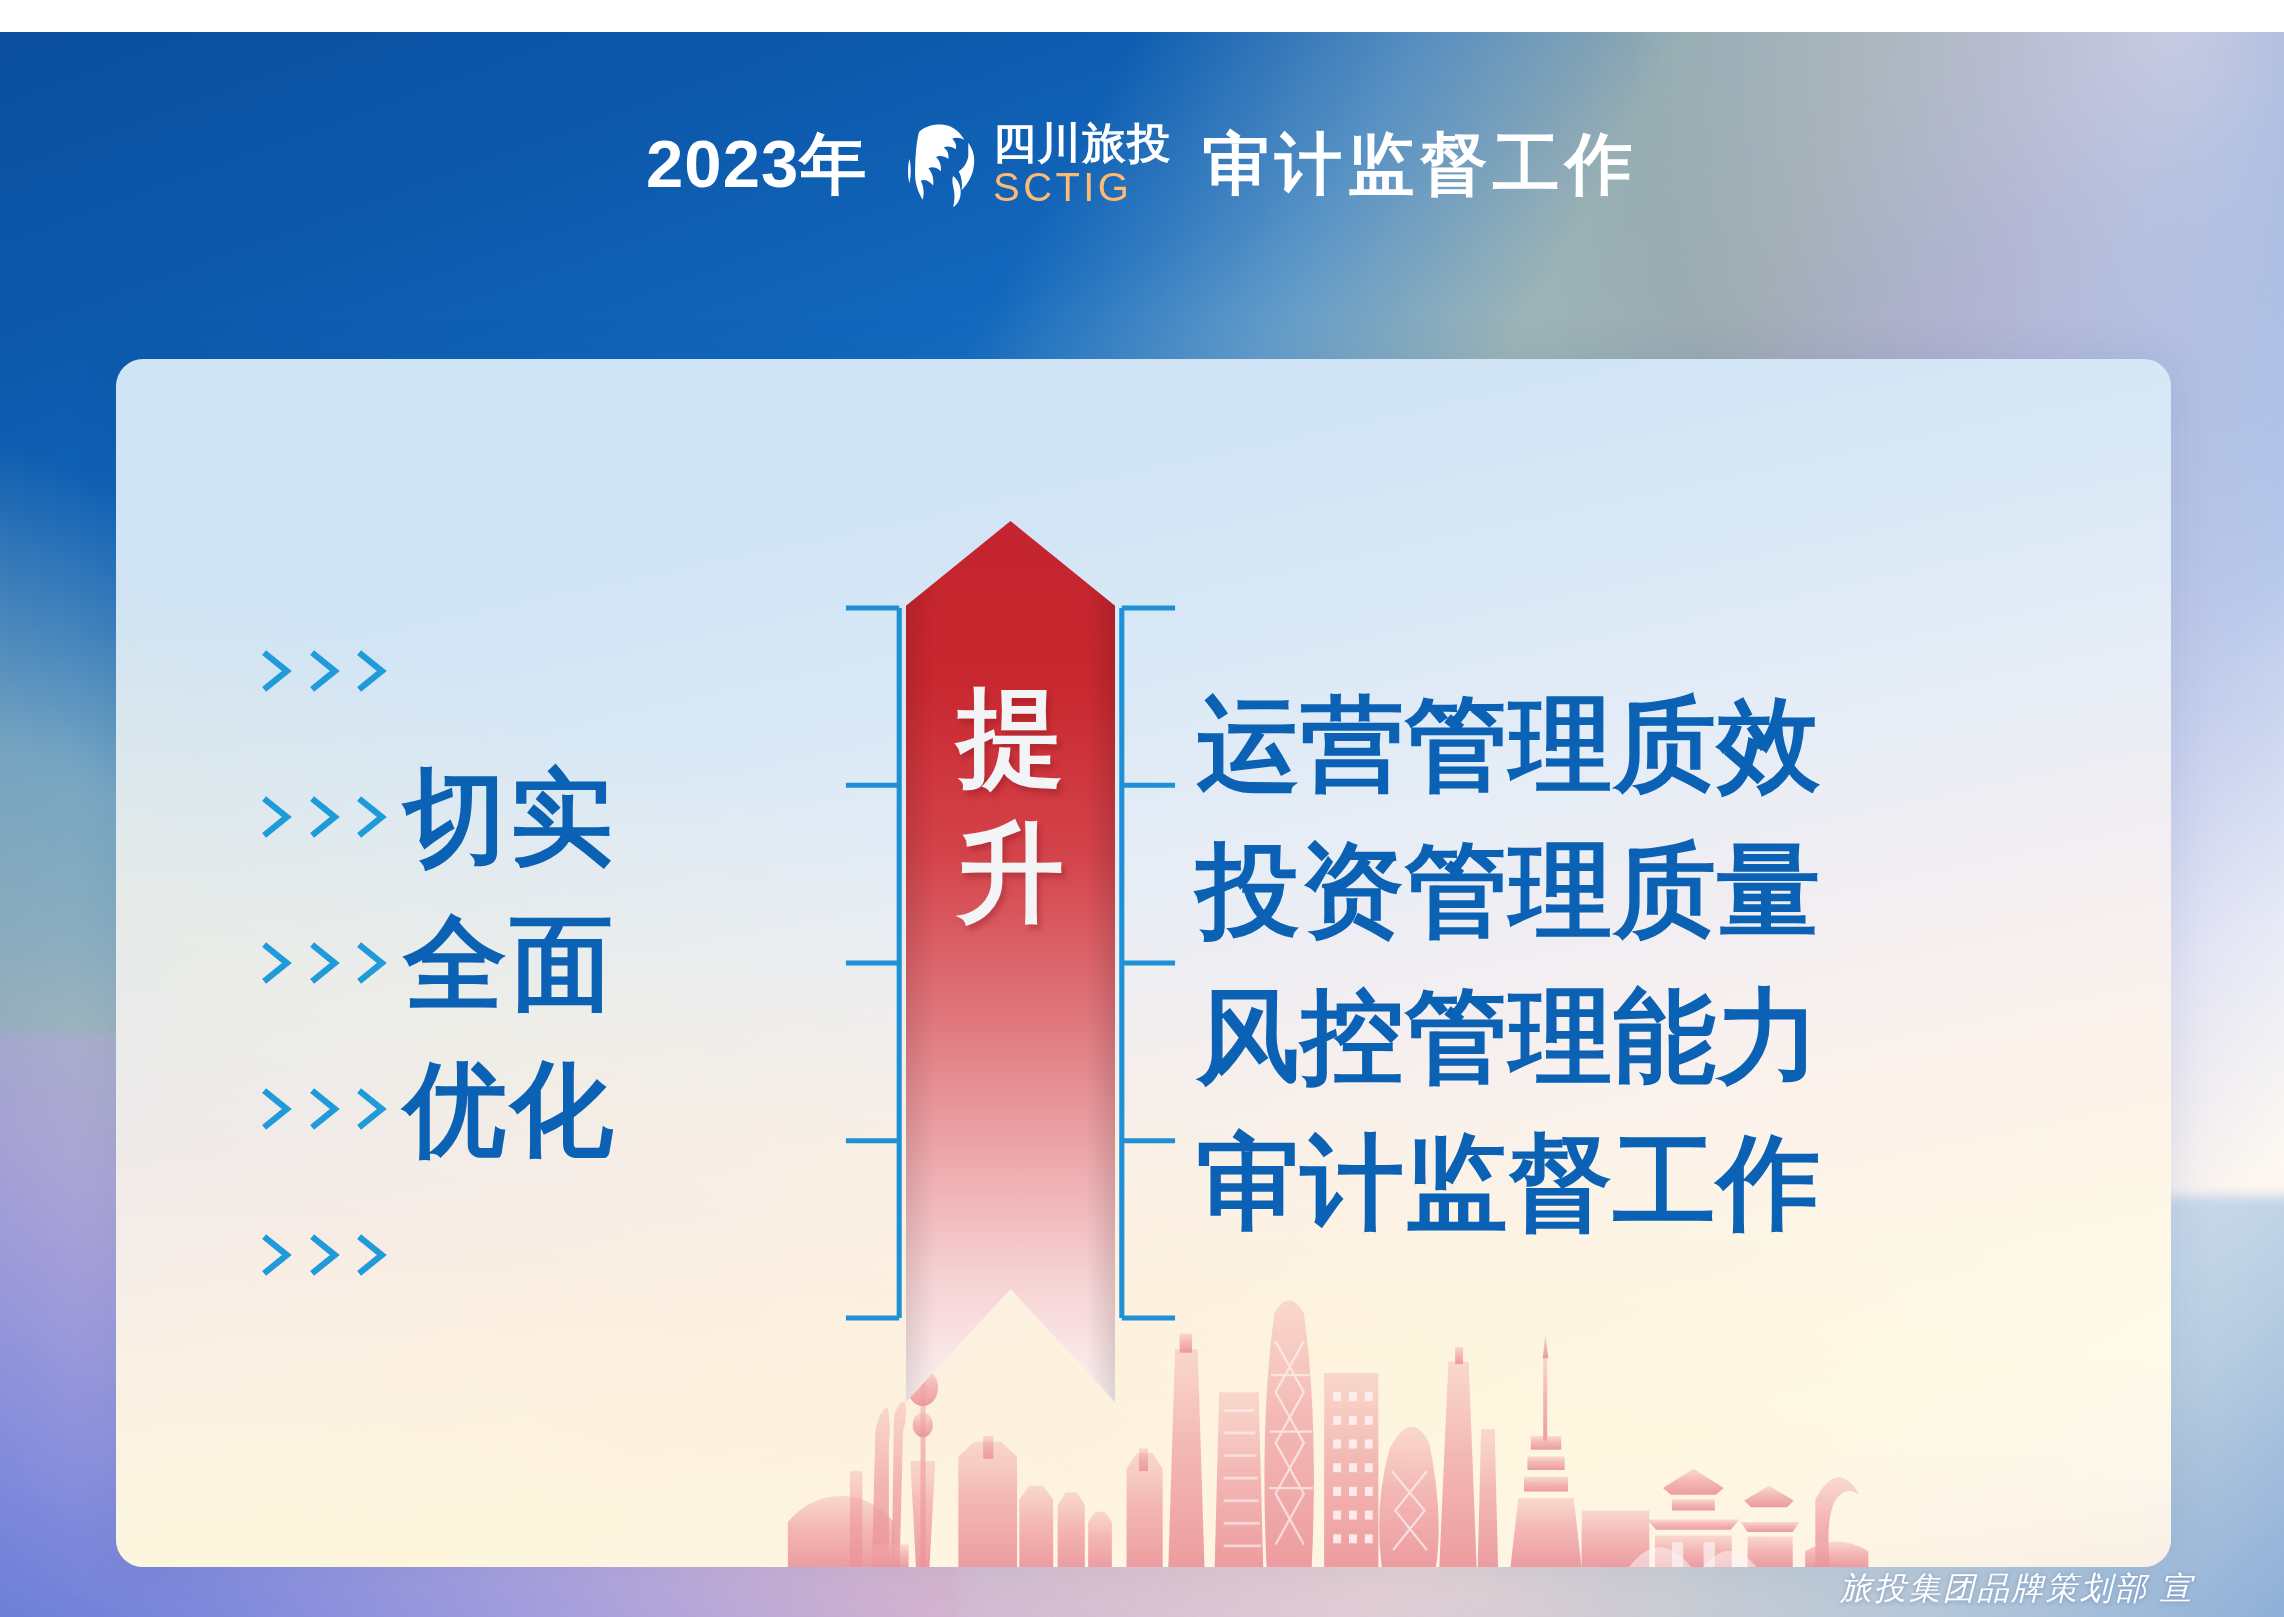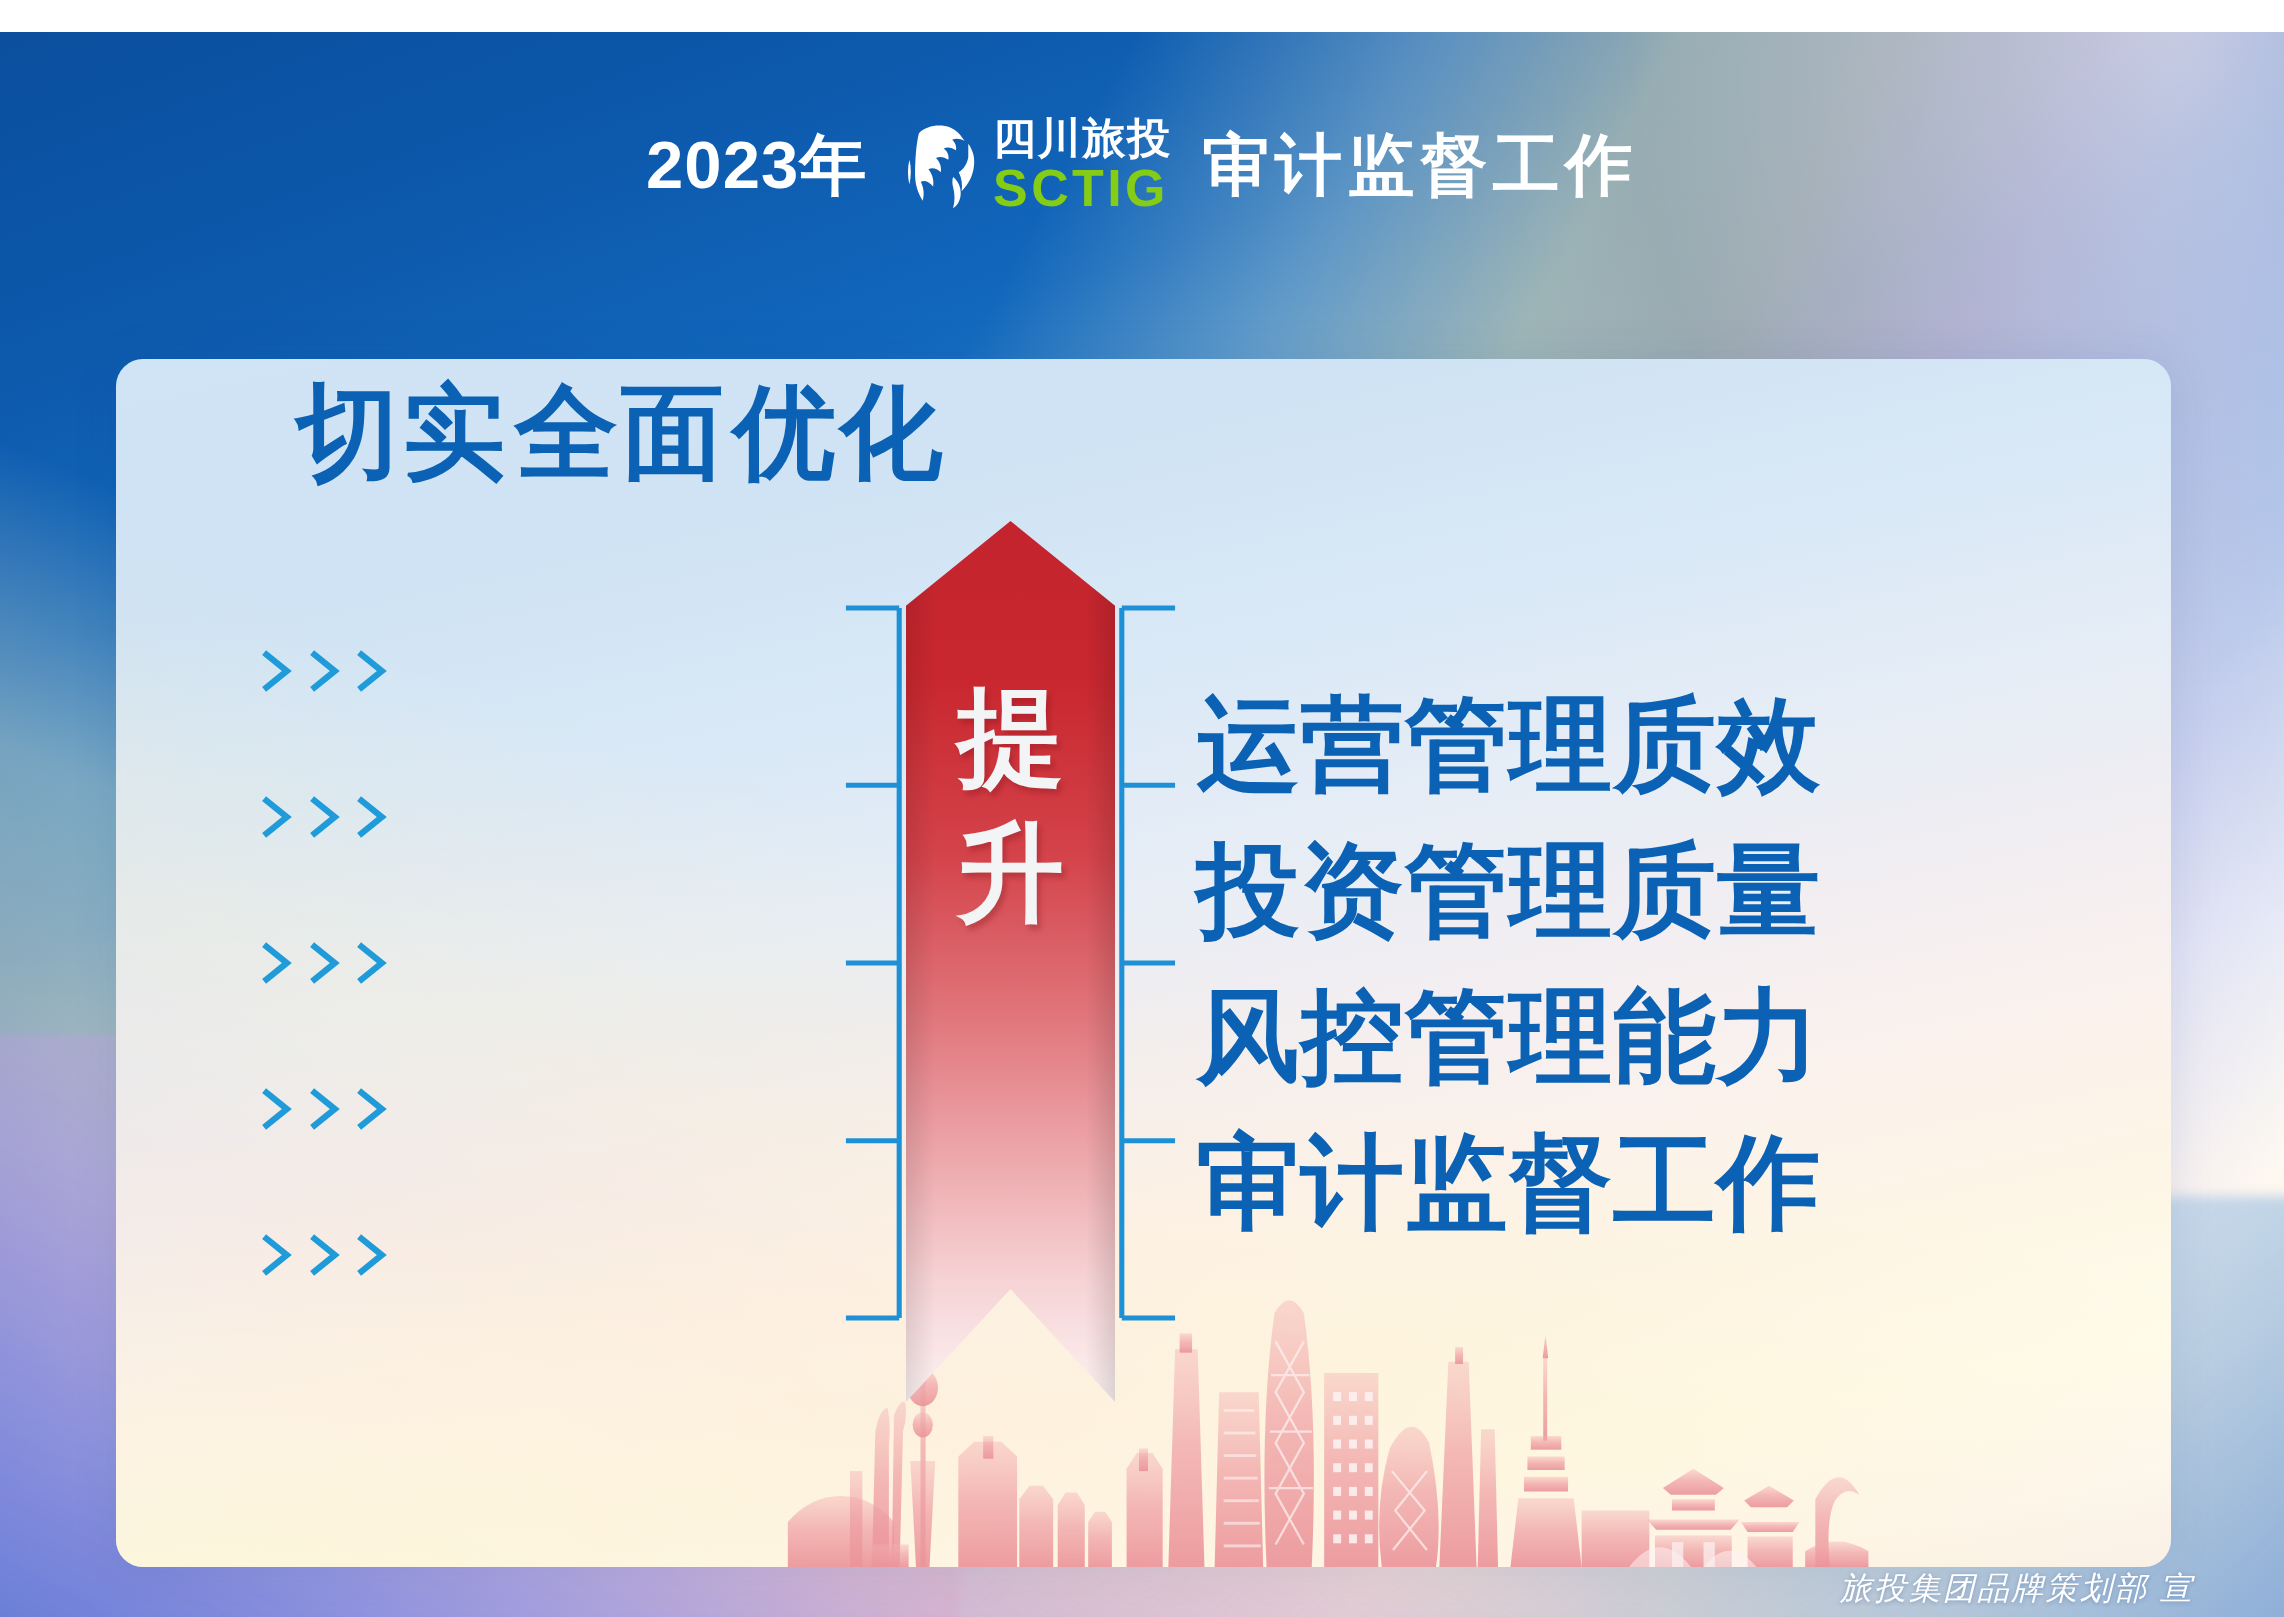--- a/index.html
+++ b/index.html
@@ -106,21 +106,21 @@
     white-space:nowrap;
   }
   .hdr-logo{ display:flex; align-items:center; gap:0; }
   .logo-mark{ width:95px; height:95px; flex:none; }
   .logo-words{ display:flex; flex-direction:column; justify-content:center; gap:2.3px; }
   .logo-cn{
     color:#fff; font-size:43px; font-weight:800;
     letter-spacing:1.7px; line-height:1; white-space:nowrap;
   }
   .logo-en{
-    color:#84cc16; font-size:52px; font-weight:700;
+    color:#fdba74; font-size:40px; font-weight:400;
     letter-spacing:3.4px; line-height:1; white-space:nowrap;
   }
   .hdr-title{
     color:#ffffff;
     font-size:67px; font-weight:700;
     letter-spacing:5.6px;
     white-space:nowrap;
   }
 
   
@@ -185,21 +185,21 @@
   .chev-row{
     height:146px; display:flex; align-items:center; gap:17px;
   }
   .chev{
     width:30.5px; height:42px; flex:none;
   }
 
   
   .col-left{
     grid-column:2;
-    display:flex; flex-direction:row; justify-content:center;
+    display:flex; flex-direction:column; justify-content:center;
   }
   .left-item{
     height:146px;
     display:flex; align-items:center; justify-content:flex-start;
     padding-left:5.6px;
   }
   .left-item span{
     color:#0b62b4;
     font-size:103px; font-weight:800;
     letter-spacing:3.4px; line-height:1;

